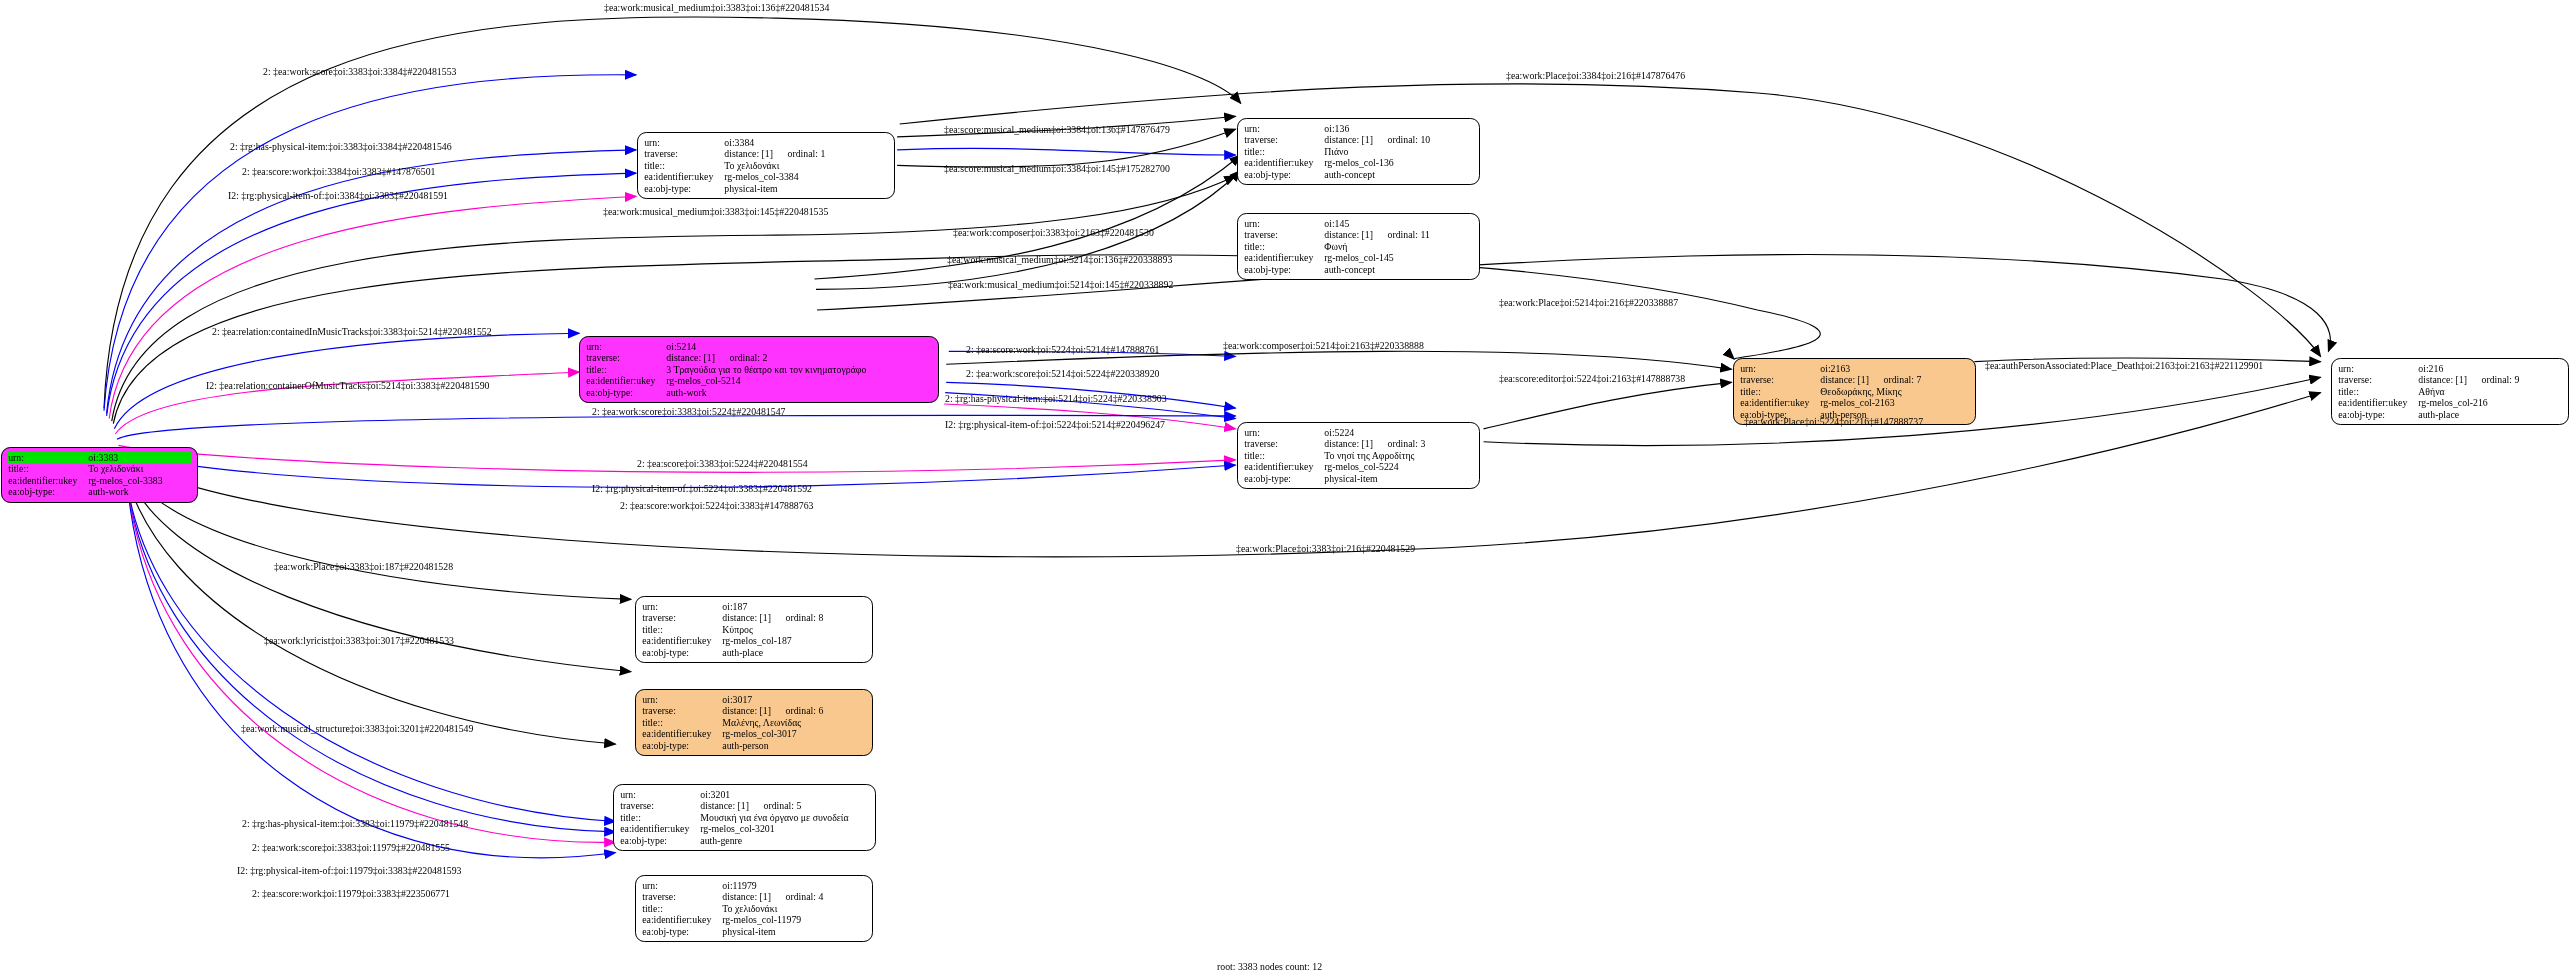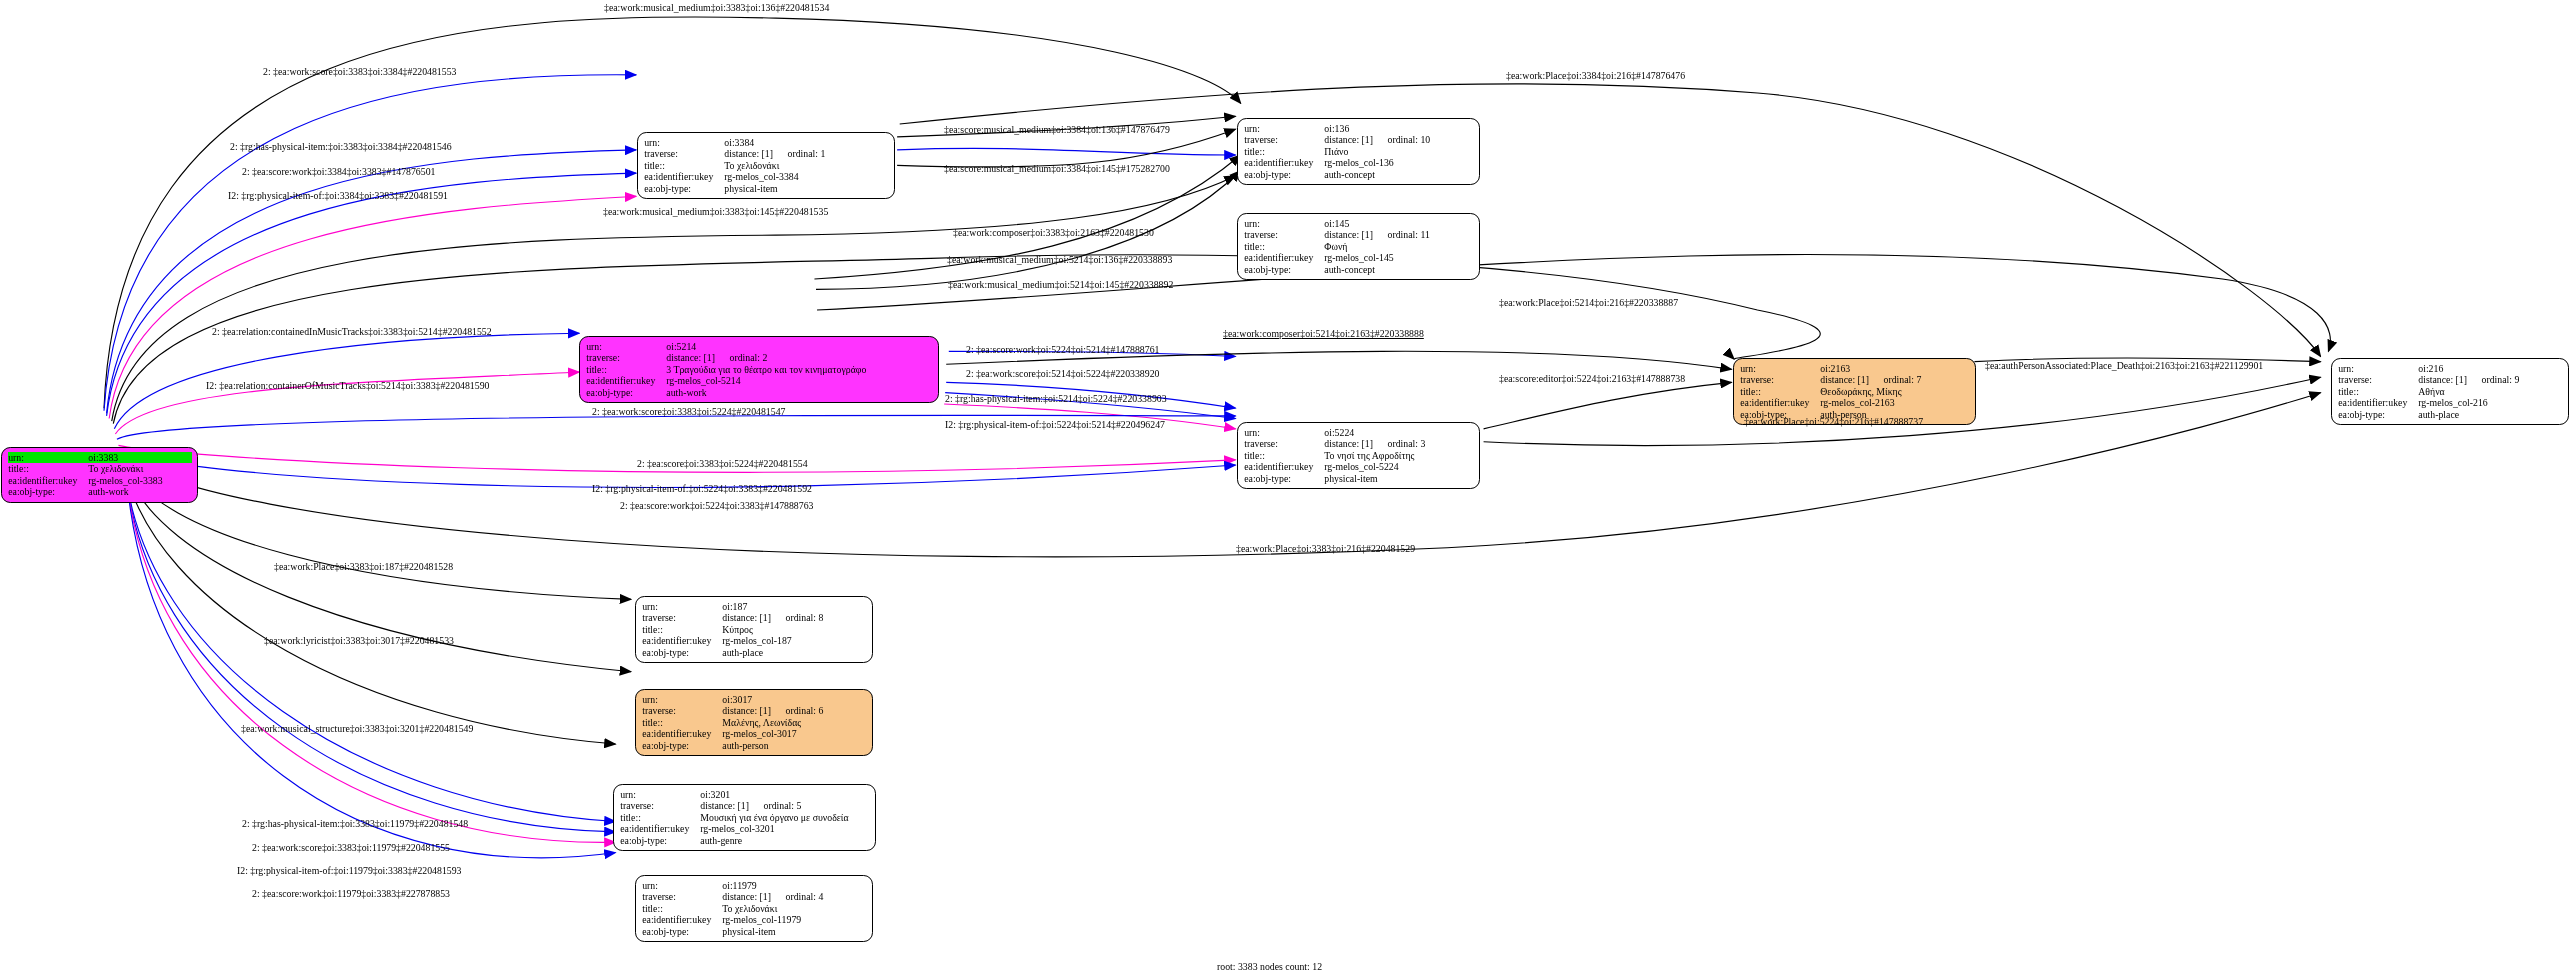--- a/index.html
+++ b/index.html
@@ -405,37 +405,37 @@
   <div class="edgelabel" style="left:242px;top:166px;">2: ‡ea:score:work‡oi:3384‡oi:3383‡#147876501</div>
   <div class="edgelabel" style="left:944px;top:163px;">‡ea:score:musical_medium‡oi:3384‡oi:145‡#175282700</div>
   <div class="edgelabel" style="left:228px;top:190px;">I2: ‡rg:physical-item-of:‡oi:3384‡oi:3383‡#220481591</div>
   <div class="edgelabel" style="left:603px;top:206px;">‡ea:work:musical_medium‡oi:3383‡oi:145‡#220481535</div>
   <div class="edgelabel" style="left:953px;top:227px;">‡ea:work:composer‡oi:3383‡oi:2163‡#220481530</div>
   <div class="edgelabel" style="left:947px;top:254px;">‡ea:work:musical_medium‡oi:5214‡oi:136‡#220338893</div>
   <div class="edgelabel" style="left:948px;top:279px;">‡ea:work:musical_medium‡oi:5214‡oi:145‡#220338892</div>
   <div class="edgelabel" style="left:1499px;top:297px;">‡ea:work:Place‡oi:5214‡oi:216‡#220338887</div>
   <div class="edgelabel" style="left:212px;top:326px;">2: ‡ea:relation:containedInMusicTracks‡oi:3383‡oi:5214‡#220481552</div>
   <div class="edgelabel" style="left:966px;top:344px;">2: ‡ea:score:work‡oi:5224‡oi:5214‡#147888761</div>
-  <div class="edgelabel" style="left:1223px;top:328px;text-decoration:underline;">‡ea:work:composer‡oi:5214‡oi:2163‡#220338888</div>
+  <div class="edgelabel" style="left:1223px;top:340px;">‡ea:work:composer‡oi:5214‡oi:2163‡#220338888</div>
   <div class="edgelabel" style="left:206px;top:380px;">I2: ‡ea:relation:containerOfMusicTracks‡oi:5214‡oi:3383‡#220481590</div>
   <div class="edgelabel" style="left:966px;top:368px;">2: ‡ea:work:score‡oi:5214‡oi:5224‡#220338920</div>
   <div class="edgelabel" style="left:945px;top:393px;">2: ‡rg:has-physical-item:‡oi:5214‡oi:5224‡#220338903</div>
   <div class="edgelabel" style="left:945px;top:419px;">I2: ‡rg:physical-item-of:‡oi:5224‡oi:5214‡#220496247</div>
   <div class="edgelabel" style="left:592px;top:406px;">2: ‡ea:work:score‡oi:3383‡oi:5224‡#220481547</div>
   <div class="edgelabel" style="left:1499px;top:373px;">‡ea:score:editor‡oi:5224‡oi:2163‡#147888738</div>
   <div class="edgelabel" style="left:1985px;top:360px;">‡ea:authPersonAssociated:Place_Death‡oi:2163‡oi:2163‡#221129901</div>
   <div class="edgelabel" style="left:1744px;top:416px;">‡ea:work:Place‡oi:5224‡oi:216‡#147888737</div>
   <div class="edgelabel" style="left:637px;top:458px;">2: ‡ea:score‡oi:3383‡oi:5224‡#220481554</div>
   <div class="edgelabel" style="left:592px;top:483px;">I2: ‡rg:physical-item-of:‡oi:5224‡oi:3383‡#220481592</div>
   <div class="edgelabel" style="left:620px;top:500px;">2: ‡ea:score:work‡oi:5224‡oi:3383‡#147888763</div>
   <div class="edgelabel" style="left:1236px;top:543px;">‡ea:work:Place‡oi:3383‡oi:216‡#220481529</div>
   <div class="edgelabel" style="left:274px;top:561px;">‡ea:work:Place‡oi:3383‡oi:187‡#220481528</div>
   <div class="edgelabel" style="left:264px;top:635px;">‡ea:work:lyricist‡oi:3383‡oi:3017‡#220481533</div>
   <div class="edgelabel" style="left:241px;top:723px;">‡ea:work:musical_structure‡oi:3383‡oi:3201‡#220481549</div>
   <div class="edgelabel" style="left:242px;top:818px;">2: ‡rg:has-physical-item:‡oi:3383‡oi:11979‡#220481548</div>
   <div class="edgelabel" style="left:252px;top:842px;">2: ‡ea:work:score‡oi:3383‡oi:11979‡#220481555</div>
   <div class="edgelabel" style="left:237px;top:865px;">I2: ‡rg:physical-item-of:‡oi:11979‡oi:3383‡#220481593</div>
-  <div class="edgelabel" style="left:252px;top:888px;">2: ‡ea:score:work‡oi:11979‡oi:3383‡#227878853</div>
+  <div class="edgelabel" style="left:252px;top:888px;">2: ‡ea:score:work‡oi:11979‡oi:3383‡#223506771</div>
 
   <div class="footer" style="left:1217px;top:961px;">root: 3383 nodes count: 12</div>
 
 </div>
 
 
 </body></html>

